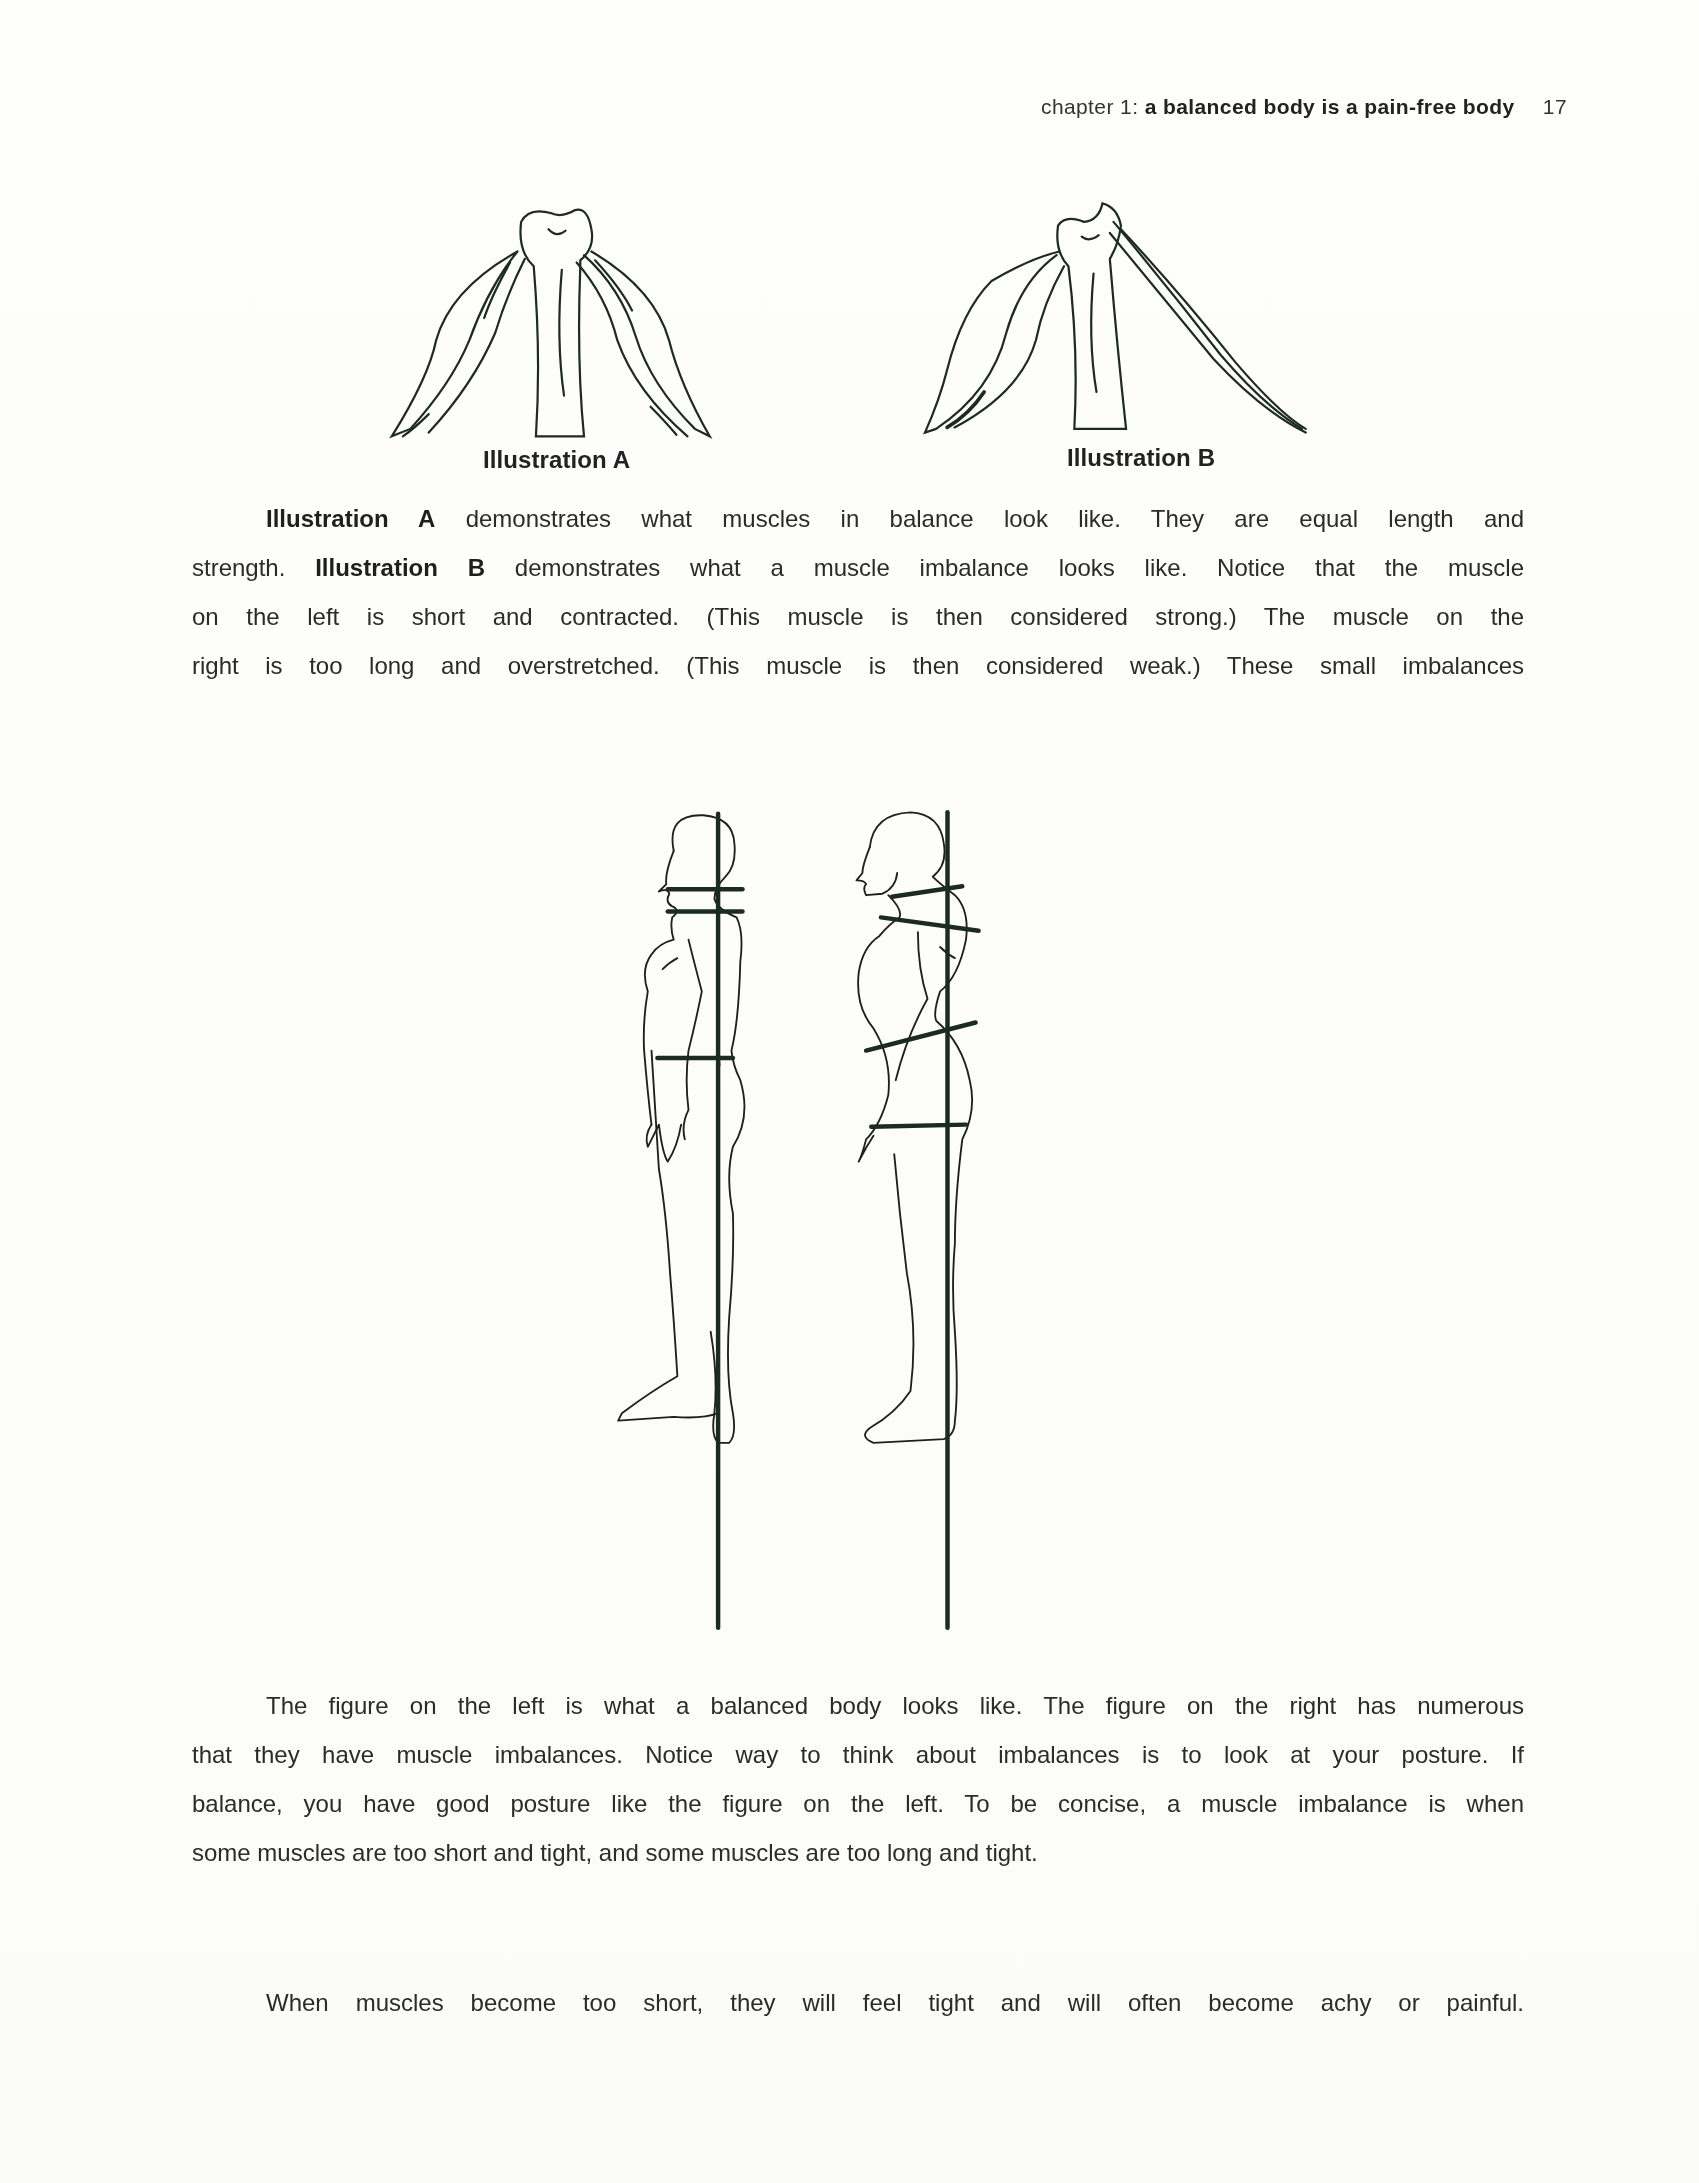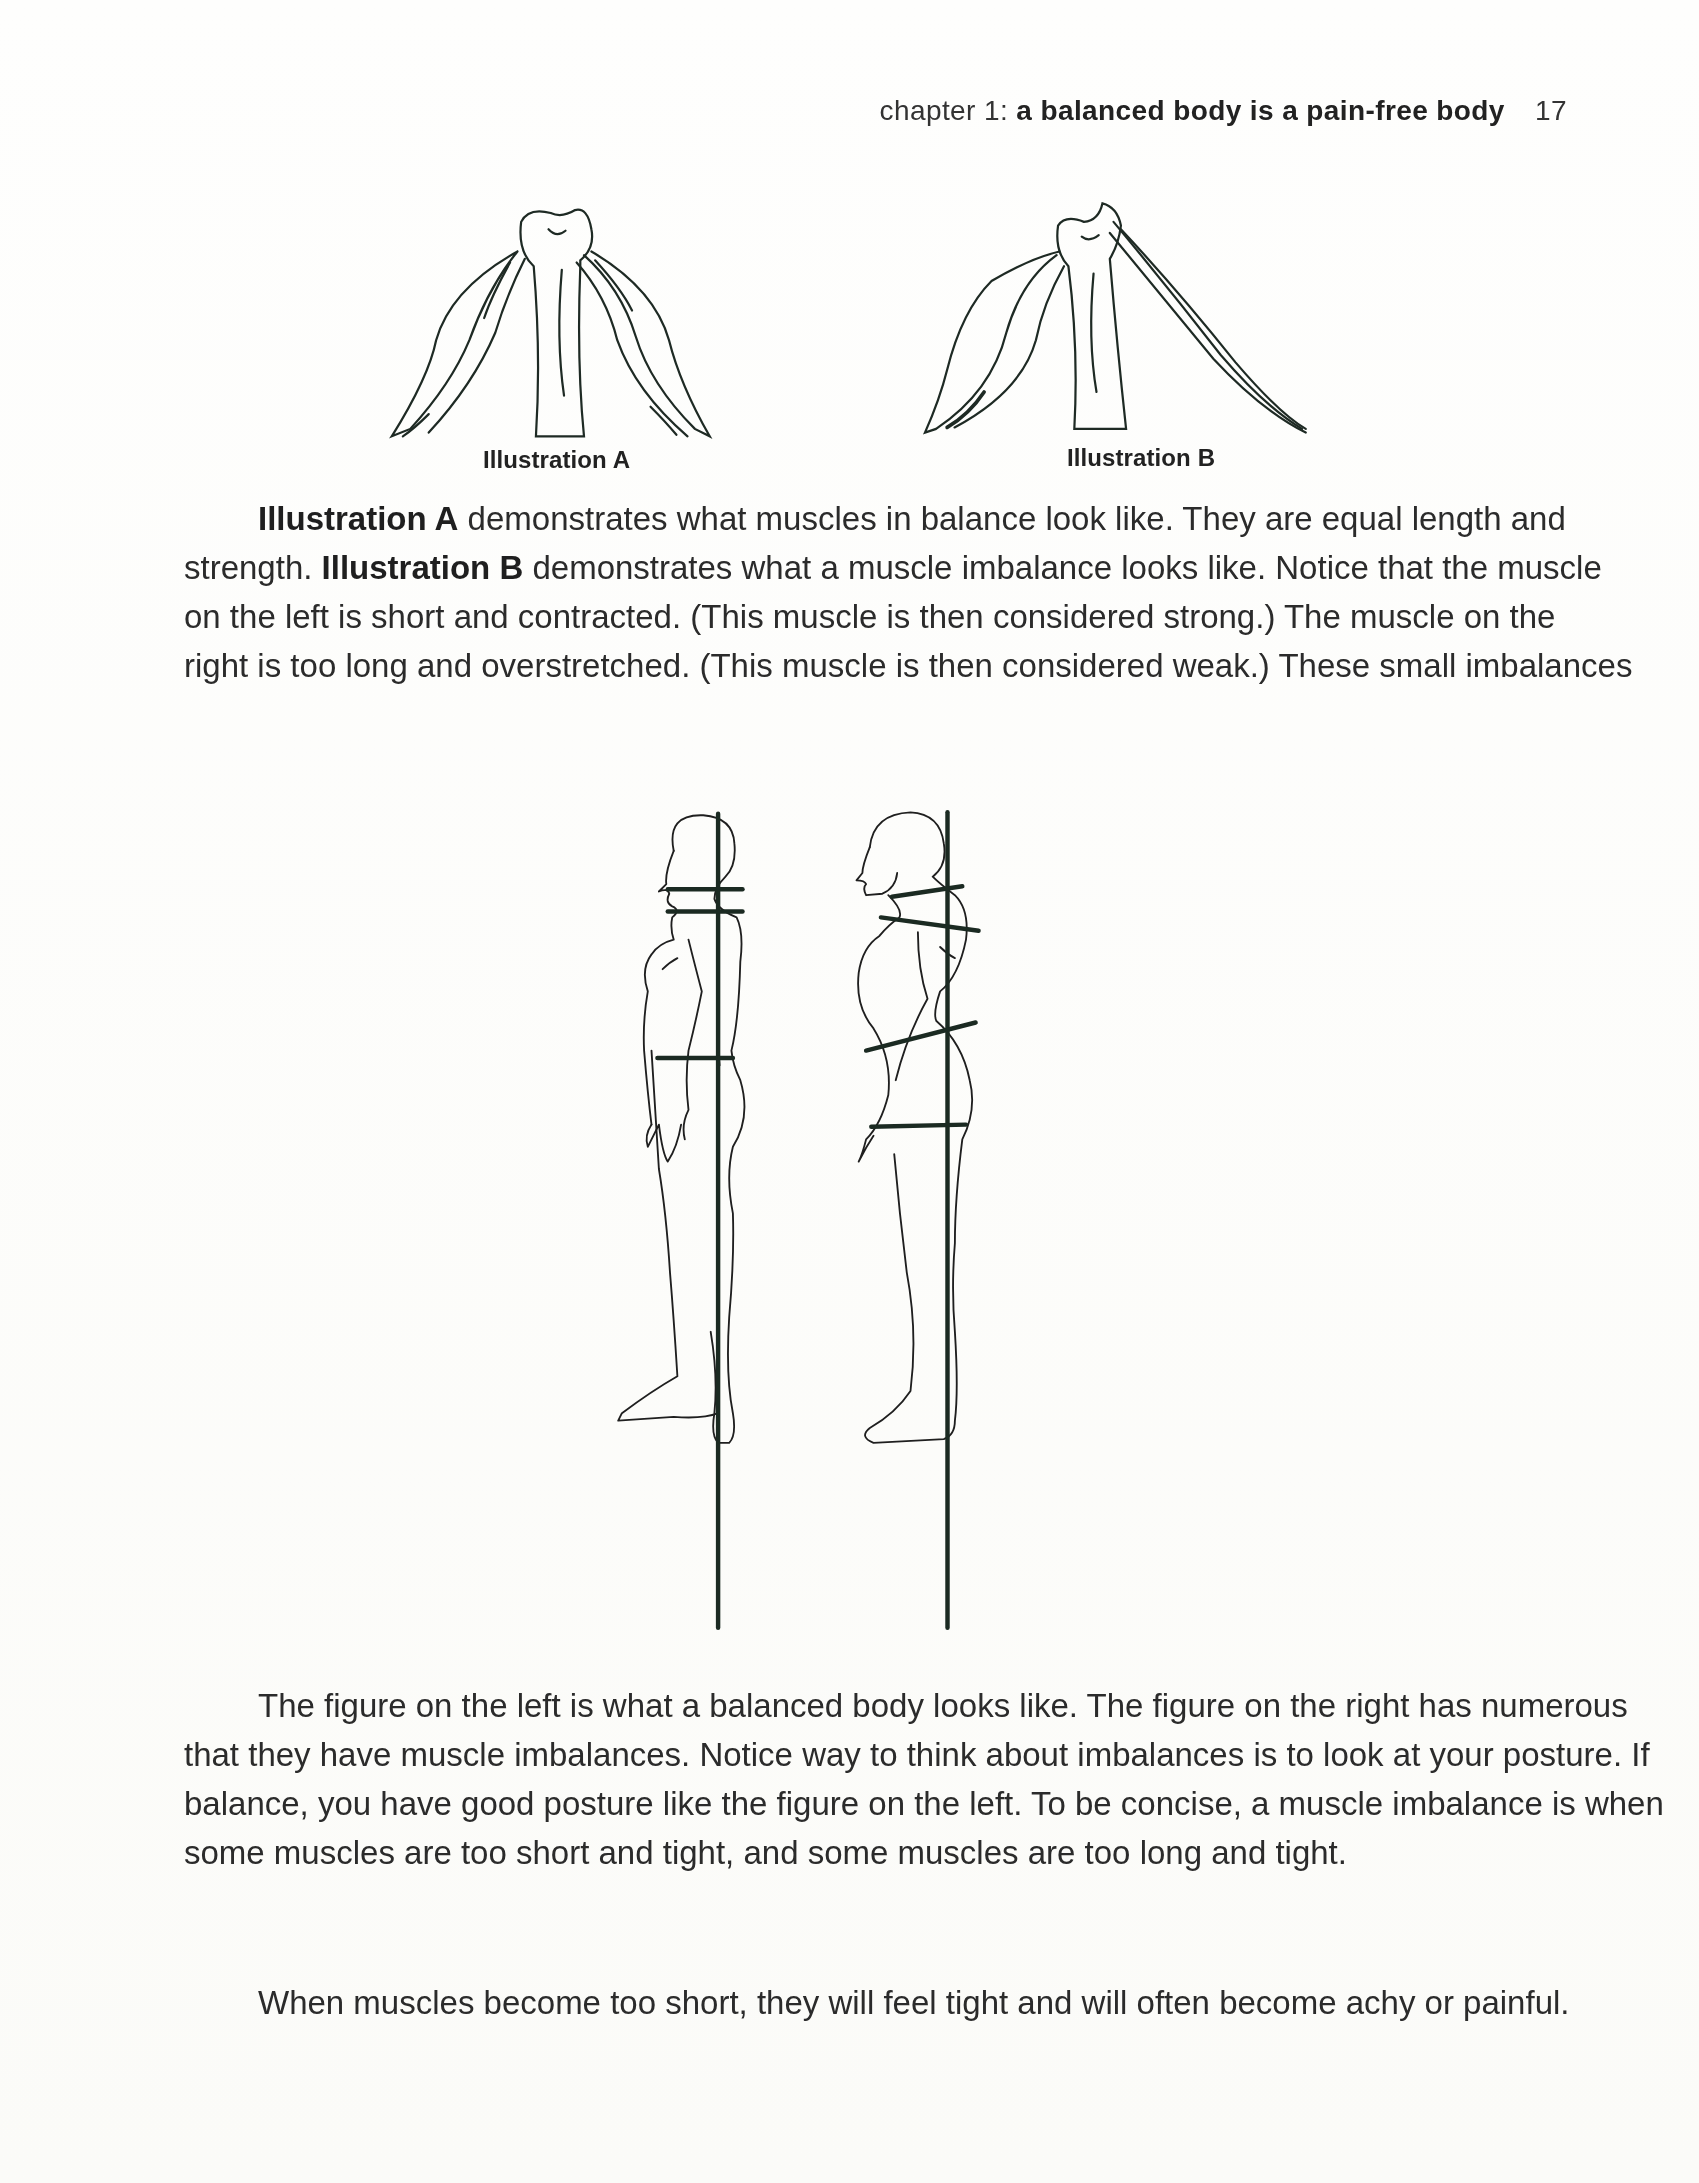--- a/index.html
+++ b/index.html
@@ -1,29 +1,29 @@
 <!DOCTYPE html>
 <html style="font-size:12px"><head>
 <meta charset="utf-8">
 <style>
   html, body { margin: 0; padding: 0; background: #fdfdfb; }
   body { width: 1699px; height: 2183px; position: relative; overflow: hidden;
          font-family: "Liberation Sans", "DejaVu Sans", sans-serif; color: #2a2a2a; }
   .page { position: absolute; inset: 0; background: linear-gradient(180deg,#fefefd 0%,#fbfbf8 100%); }
 
-  .running-head { position: absolute; top: 95px; right: 132px; font-size: 28px; letter-spacing: 0.4px; }
+  .running-head { position: absolute; top: 95px; right: 132px; font-size: 21px; letter-spacing: 0.4px; }
   .running-head .chap { font-weight: 400; color: #333; }
   .running-head .title { font-weight: 700; color: #222; }
   .running-head .pg { margin-left: 22px; font-weight: 400; color: #333; }
 
   .illus { position: absolute; }
   .illus svg { display: block; }
   .caption { position: absolute; font-weight: 700; font-size: 24px; color: #222; letter-spacing: 0.1px; }
 
-  .para { position: absolute; left: 184px; width: 1332px; font-size: 33px; line-height: 49px;
+  .para { position: absolute; left: 192px; width: 1332px; font-size: 24px; line-height: 49px;
           color: #2b2b2b; text-align: justify; }
   .para .line { display: block; white-space: nowrap; text-align-last: justify; text-align: justify; }
   .para .line.last { text-align-last: left; }
   .para .indent { padding-left: 74px; }
   .b { font-weight: 700; color: #1f1f1f; }
 
   .figs { position: absolute; left: 607px; top: 799px; }
 </style>
 </head>
 <body>

